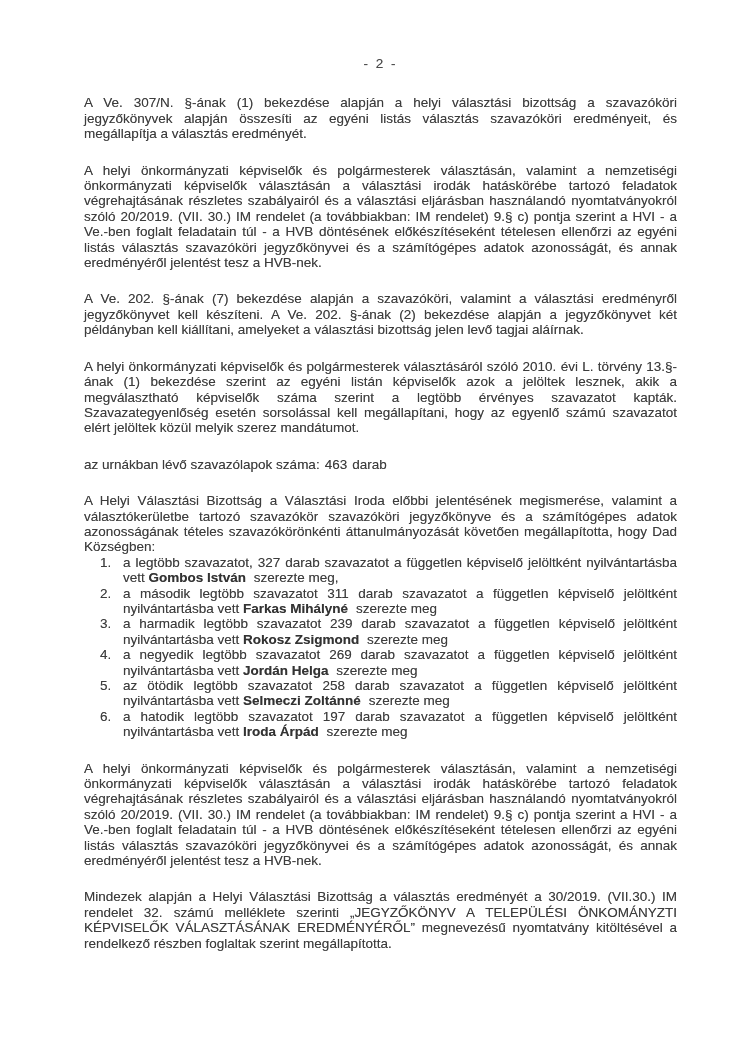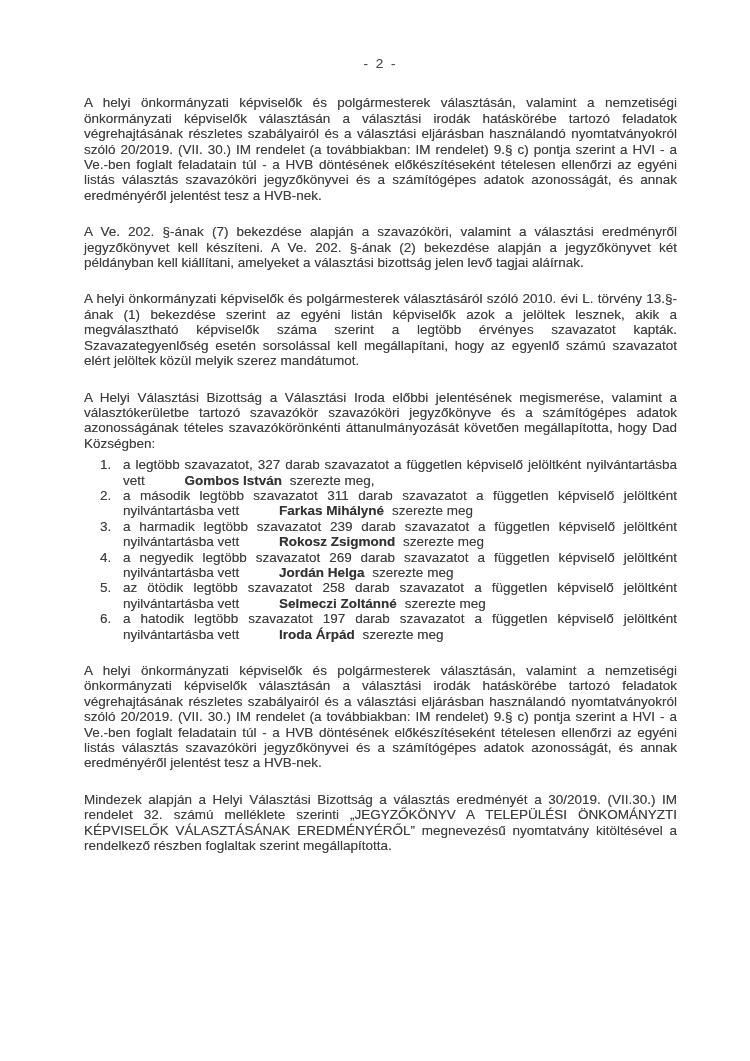--- a/index.html
+++ b/index.html
@@ -20,46 +20,48 @@
   .page-number {
     text-align: center;
     letter-spacing: 2px;
     margin: 0 0 24px 0;
     color: #4a4a4a;
   }
   p.block {
     margin: 0 0 21px 0;
     text-align: justify;
   }
-  p.block.tight { margin-bottom: 6px; }
+  p.block.tight { margin-bottom: 0; }
   .stats { margin: 0 0 21px 0; }
   .stat-row { white-space: pre-wrap; }
   .stat-value { padding: 0 5px 0 5px; }
   .results-list { margin: 0 0 21px 16px; }
   .result-item { display: flex; }
   .li-num { flex: 0 0 23px; width: 23px; }
   .li-text { flex: 1; text-align: justify; }
   .candidate { font-weight: bold; color: #333333; }
-  .cand-pad { padding-right: 4px; margin-left: 36px; }
+  .cand-pad { padding-right: 4px; }
 </style>
 </head>
 <body>
 
 <div class="page">
 
   <div class="page-number">- 2 -</div>
 
+  <p class="block">A Ve. 307/N. §-ának (1) bekezdése alapján a helyi választási bizottság a szavazóköri jegyzőkönyvek alapján összesíti az egyéni listás választás szavazóköri eredményeit, és megállapítja a választás eredményét.</p>
 
   <p class="block">A helyi önkormányzati képviselők és polgármesterek választásán, valamint a nemzetiségi önkormányzati képviselők választásán a választási irodák hatáskörébe tartozó feladatok végrehajtásának részletes szabályairól és a választási eljárásban használandó nyomtatványokról szóló 20/2019. (VII. 30.) IM rendelet (a továbbiakban: IM rendelet) 9.§ c) pontja szerint a HVI - a Ve.-ben foglalt feladatain túl - a HVB döntésének előkészítéseként tételesen ellenőrzi az egyéni listás választás szavazóköri jegyzőkönyvei és a számítógépes adatok azonosságát, és annak eredményéről jelentést tesz a HVB-nek.</p>
 
   <p class="block">A Ve. 202. §-ának (7) bekezdése alapján a szavazóköri, valamint a választási eredményről jegyzőkönyvet kell készíteni. A Ve. 202. §-ának (2) bekezdése alapján a jegyzőkönyvet két példányban kell kiállítani, amelyeket a választási bizottság jelen levő tagjai aláírnak.</p>
 
   <p class="block">A helyi önkormányzati képviselők és polgármesterek választásáról szóló 2010. évi L. törvény 13.§-ának (1) bekezdése szerint az egyéni listán képviselők azok a jelöltek lesznek, akik a megválasztható képviselők száma szerint a legtöbb érvényes szavazatot kapták. Szavazategyenlőség esetén sorsolással kell megállapítani, hogy az egyenlő számú szavazatot elért jelöltek közül melyik szerez mandátumot.</p>
 
   <div class="stats">
+    <div class="stat-row"><span>az urnákban lévő szavazólapok száma:</span><span class="stat-value">463</span><span>darab</span></div>
   </div>
 
   <p class="block tight">A Helyi Választási Bizottság a Választási Iroda előbbi jelentésének megismerése, valamint a választókerületbe tartozó szavazókör szavazóköri jegyzőkönyve és a számítógépes adatok azonosságának tételes szavazókörönkénti áttanulmányozását követően megállapította, hogy Dad Községben:</p>
 
   <div class="results-list">
     <div class="result-item">
       <span class="li-num">1.</span>
       <div class="li-text"><span>a legtöbb szavazatot, 327 darab szavazatot a független képviselő jelöltként nyilvántartásba vett </span><span class="candidate cand-pad">Gombos István</span><span> szerezte meg,</span></div>
     </div>
     <div class="result-item">

